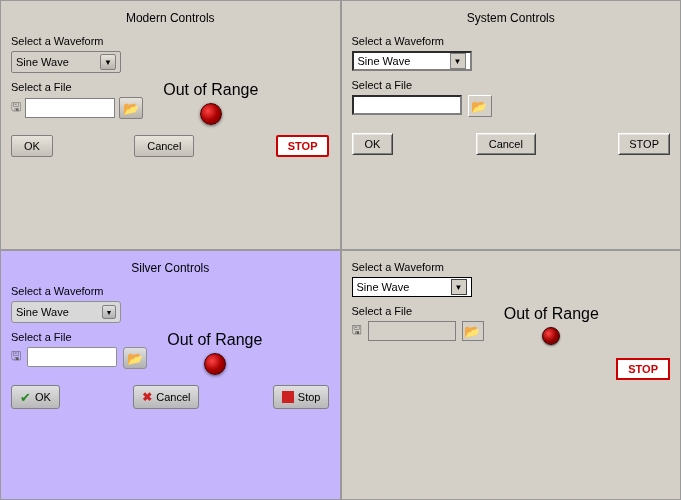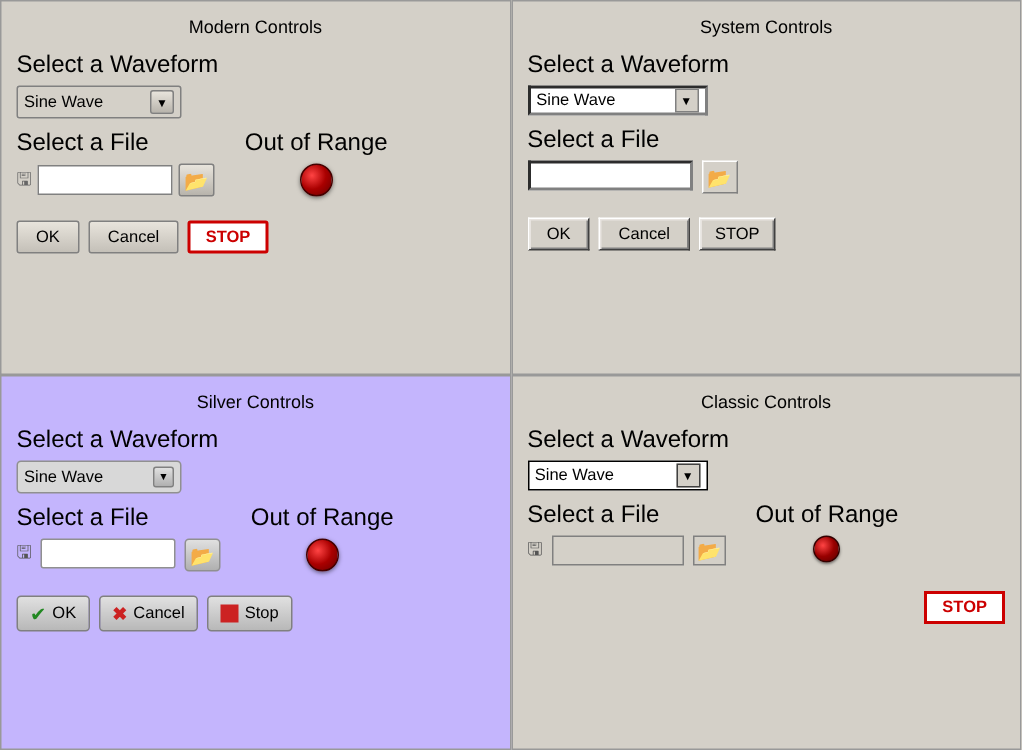--- a/index.html
+++ b/index.html
@@ -20,21 +20,21 @@
       background: #d4d0c8;
       position: relative;
     }
     .panel-title {
       text-align: center;
       font-weight: normal;
       font-size: 12px;
       margin-bottom: 10px;
     }
     .section-label {
-      font-size: 16px;
+      font-size: 11px;
       margin-bottom: 4px;
       color: #000;
     }
     .row {
       display: flex;
       align-items: flex-start;
       gap: 6px;
       margin-bottom: 8px;
     }
     .col {
@@ -137,20 +137,21 @@
       font-size: 11px;
       font-weight: bold;
       color: #cc0000;
       font-family: 'Tahoma', sans-serif;
     }
     .buttons-row {
       margin-top: 8px;
       display: flex;
       gap: 6px;
       align-items: center;
+      justify-content: space-between;
     }
 
     
     .system .combo-box {
       background: white;
       border: 2px inset #808080;
       padding: 1px 4px;
       width: 120px;
       height: 20px;
       display: flex;
@@ -508,21 +509,20 @@
       <span>Cancel</span>
     </button>
     <button class="silver-stop-btn">
       <span class="red-square"></span>
       <span>Stop</span>
     </button>
   </div>
 </div>
 
 <div class="panel classic">
-  <div class="panel-title">Classic Controls</div>
 
   <div class="section-label">Select a Waveform</div>
   <div class="row">
     <div class="combo-box">
       <span>Sine Wave</span>
       <div class="combo-arrow">▼</div>
     </div>
   </div>
 
   <div class="section-with-gap">

